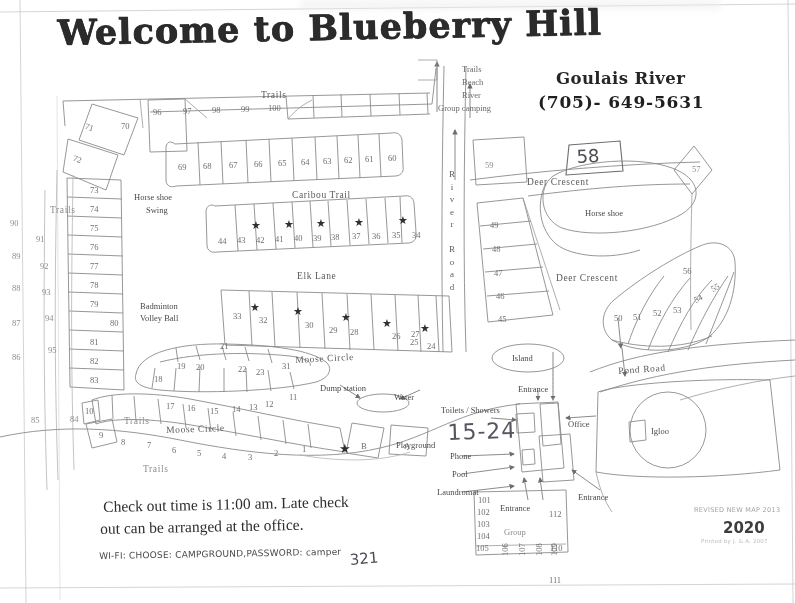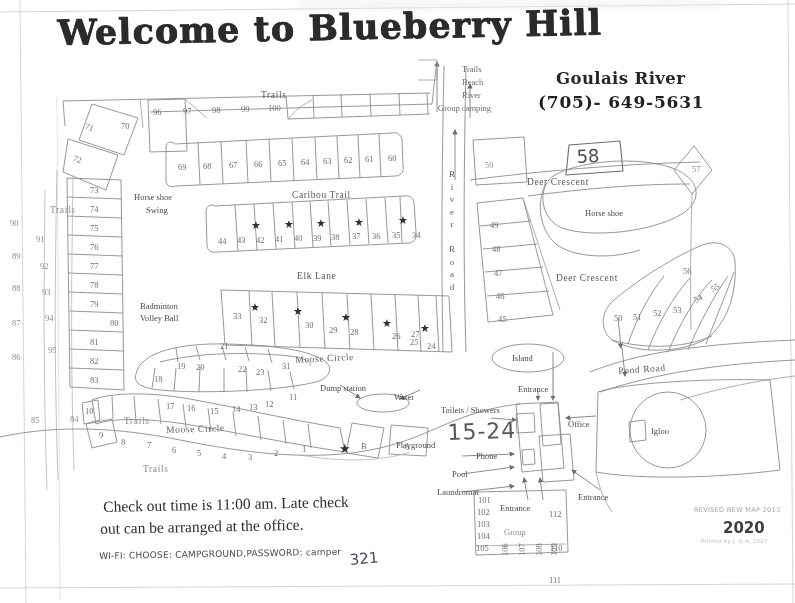--- a/index.html
+++ b/index.html
@@ -251,21 +251,21 @@
 <div class="tx lbl lbl-d" style="left:146px;top:205px;">Swing</div>
 <div class="tx lbl lbl-d" style="left:140px;top:301px;">Badminton</div>
 <div class="tx lbl lbl-d" style="left:140px;top:313px;">Volley Ball</div>
 <div class="tx lbl lbl-d" style="left:585px;top:208px;">Horse shoe</div>
 <div class="tx lbl lbl-d" style="left:320px;top:383px;">Dump station</div>
 <div class="tx lbl lbl-d" style="left:394px;top:392px;text-align:right;">Water</div>
 <div class="tx lbl lbl-d" style="left:396px;top:440px;">Playground</div>
 <div class="tx lbl lbl-d" style="left:512px;top:353px;">Island</div>
 <div class="tx lbl lbl-d" style="left:651px;top:426px;">Igloo</div>
 <div class="tx lbl lbl-d" style="left:441px;top:405px;">Toilets / Showers</div>
-<div class="tx lbl lbl-d" style="left:476px;top:451px;">Phone</div>
+<div class="tx lbl lbl-d" style="left:450px;top:451px;">Phone</div>
 <div class="tx lbl lbl-d" style="left:452px;top:469px;">Pool</div>
 <div class="tx lbl lbl-d" style="left:437px;top:487px;">Laundromat</div>
 <div class="tx lbl lbl-d" style="left:568px;top:419px;">Office</div>
 <div class="tx lbl dim" style="left:504px;top:527px;">Group</div>
 <div class="tx lbl lbl-d" style="left:518px;top:384px;">Entrance</div>
 <div class="tx lbl lbl-d" style="left:500px;top:503px;">Entrance</div>
 <div class="tx lbl lbl-d" style="left:578px;top:492px;">Entrance</div>
 
 <div class="tx num" style="left:153px;top:107px;">96</div>
 <div class="tx num" style="left:183px;top:106px;">97</div>

